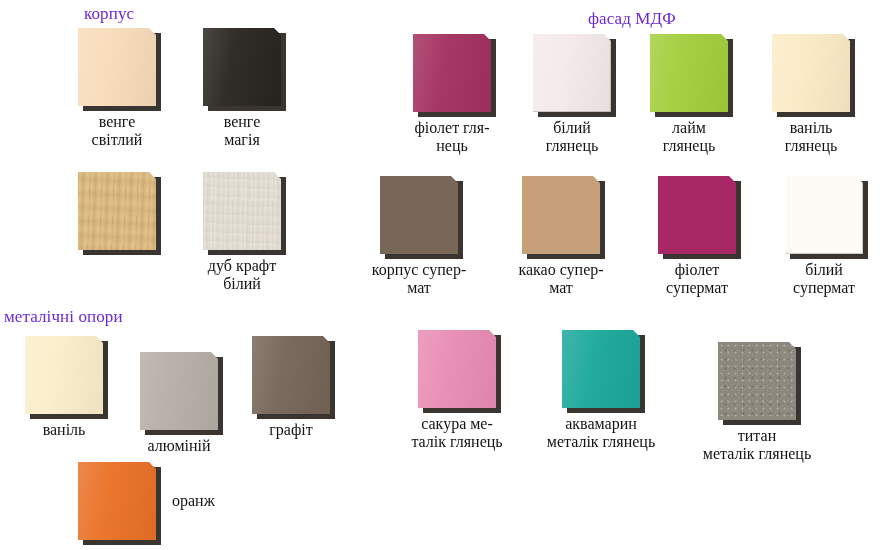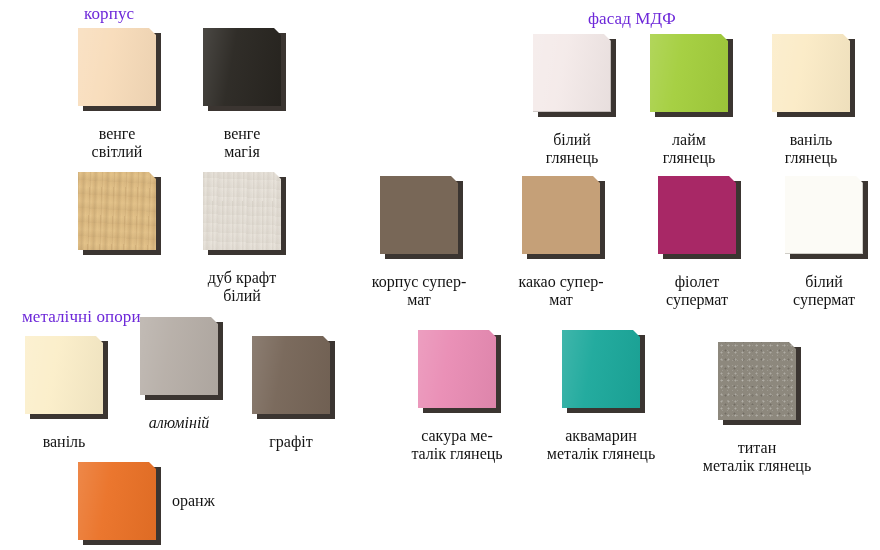--- a/index.html
+++ b/index.html
@@ -131,21 +131,21 @@
     background-position: 0 0, 3px 4px, 2px 1px;
     clip-path: inherit;
   }
 
   
   .chip.hairline {
     box-shadow: inset -1px -1px 0 rgba(90,85,78,0.28);
   }
 
   .swatch-label {
-    margin-top: 19px;
+    margin-top: 7px;
     font-size: 16px;
     line-height: 1.12;
     text-align: center;
     width: 120px;
     margin-left: -21px;
     color: #131313;
     white-space: pre-line;
   }
 
   
@@ -183,46 +183,53 @@
         <div class="chip wood" title="дуб сонома" style="background: rgb(228, 196, 140);"></div>
       </div>
     </div>
     <div class="swatch-cell" style="left: 203px; top: 172px;">
       <div class="swatch">
         <div class="chip wood-pale" title="дуб крафт білий" style="background: rgb(234, 229, 221);"></div>
       </div>
       <div class="swatch-label">дуб крафт
 білий</div>
     </div>
-    <div class="section-title" style="left: 22px; top: 307px;">металічні опори</div>
+    <div class="section-title" style="left: 4px; top: 307px;">металічні опори</div>
     <div class="swatch-cell" style="left: 25px; top: 336px;">
       <div class="swatch">
         <div class="chip gloss" title="ваніль" style="background: rgb(251, 238, 201);"></div>
       </div>
       <div class="swatch-label">ваніль</div>
     </div>
-    <div class="swatch-cell" style="left: 140px; top: 317px; font-style: italic;">
+    <div class="swatch-cell" style="left: 140px; top: 352px;">
       <div class="swatch">
         <div class="chip gloss" title="алюміній" style="background: rgb(182, 174, 167);"></div>
       </div>
       <div class="swatch-label">алюміній</div>
     </div>
     <div class="swatch-cell" style="left: 78px; top: 462px;">
       <div class="swatch">
         <div class="chip gloss" title="оранж" style="background: rgb(234, 113, 38);"></div>
       </div>
       <div class="swatch-label beside">оранж</div>
     </div>
     <div class="swatch-cell" style="left: 252px; top: 336px;">
       <div class="swatch">
         <div class="chip gloss" title="графіт" style="background: rgb(118, 101, 87);"></div>
       </div>
       <div class="swatch-label">графіт</div>
     </div>
     <div class="section-title" style="left: 588px; top: 9px; text-align: center;">фасад МДФ</div>
+    <div class="swatch-cell" style="left: 413px; top: 34px;">
+      <div class="swatch">
+        <div class="chip gloss" title="фіолет глянець" style="background: rgb(163, 48, 95);"></div>
+      </div>
+      <div class="swatch-label">фіолет гля-
+нець</div>
+    </div>
     <div class="swatch-cell" style="left: 533px; top: 34px;">
       <div class="swatch">
         <div class="chip gloss hairline" title="білий глянець" style="background: rgb(244, 234, 233);"></div>
       </div>
       <div class="swatch-label">білий
 глянець</div>
     </div>
     <div class="swatch-cell" style="left: 650px; top: 34px;">
       <div class="swatch">
         <div class="chip gloss" title="лайм глянець" style="background: rgb(163, 206, 60);"></div>

